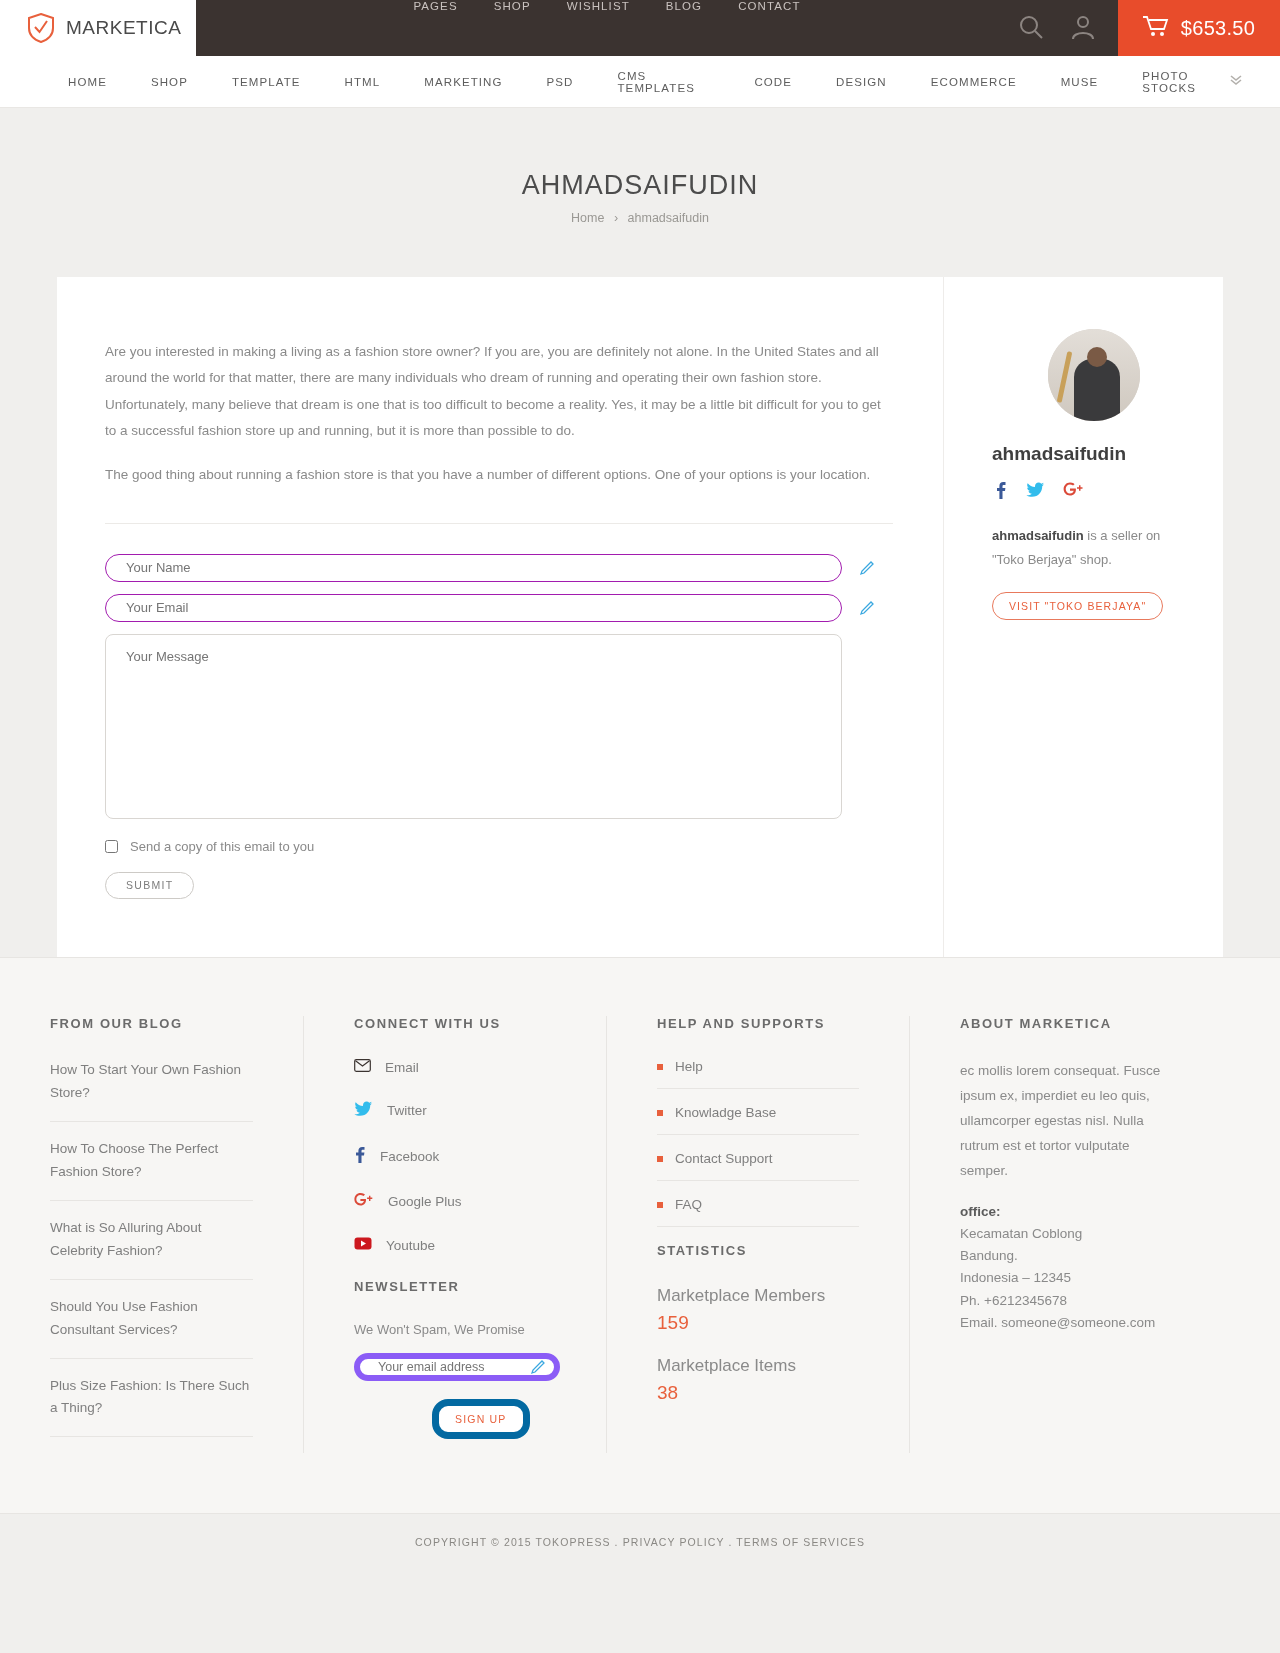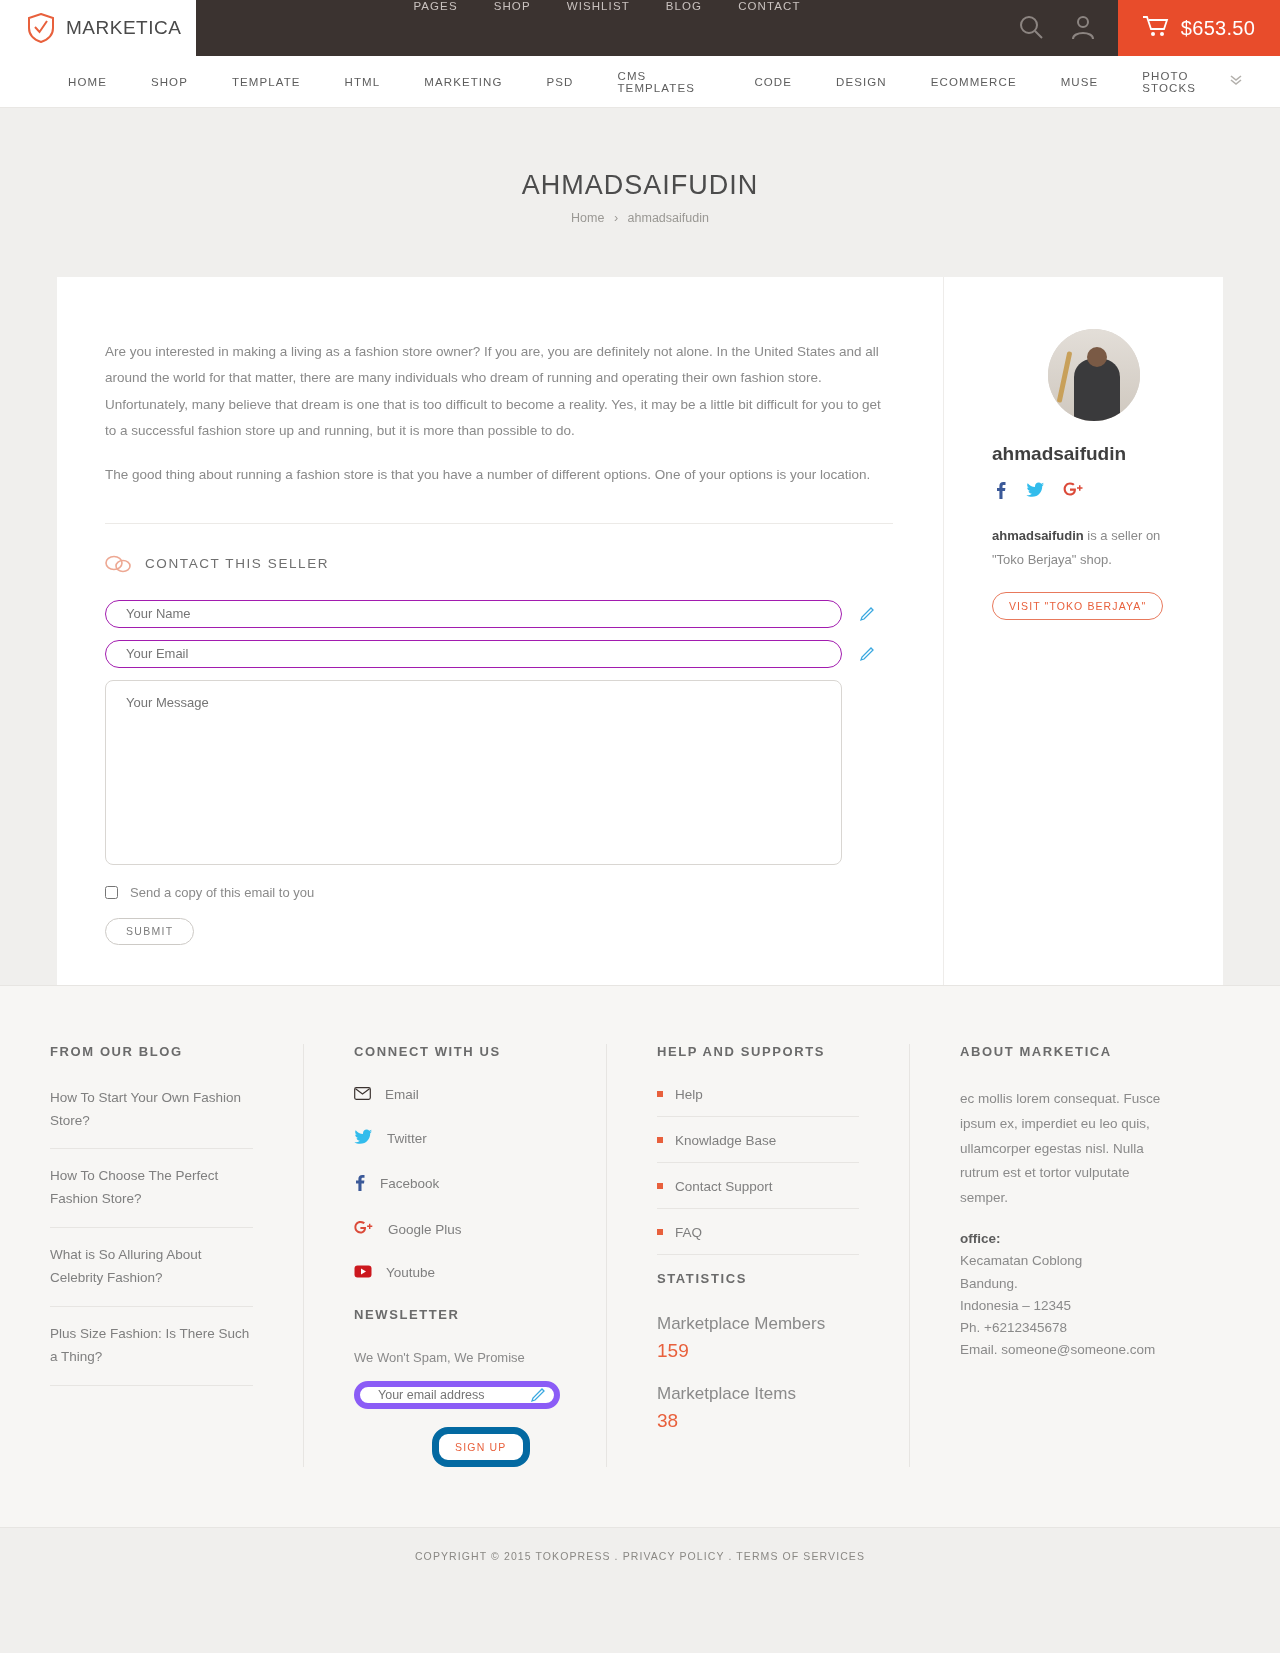--- a/index.html
+++ b/index.html
@@ -436,29 +436,20 @@
 
 <div class="card">
   <div class="card-main">
     <div class="lead">
       <p>Are you interested in making a living as a fashion store owner? If you are, you are definitely not alone. In the United States and all around the world for that matter, there are many individuals who dream of running and operating their own fashion store. Unfortunately, many believe that dream is one that is too difficult to become a reality. Yes, it may be a little bit difficult for you to get to a successful fashion store up and running, but it is more than possible to do.</p>
       <p>The good thing about running a fashion store is that you have a number of different options. One of your options is your location.</p>
     </div>
 
     <div class="divider"></div>
 
-    <div class="contact-title">
-      <span class="bubbles">
-        <svg width="26" height="20" viewBox="0 0 26 20">
-          <ellipse cx="9" cy="9" rx="8" ry="6.5" fill="none" stroke="#eda893" stroke-width="1.6"></ellipse>
-          <ellipse cx="18" cy="12" rx="7" ry="5.5" fill="none" stroke="#eda893" stroke-width="1.6"></ellipse>
-        </svg>
-      </span>
-      <span class="lbl">CONTACT THIS SELLER</span>
-    </div>
 
     <form>
       <div class="field">
         <input type="text" placeholder="Your Name" style="">
         <span class="pen">
           <svg width="16" height="16" viewBox="0 0 16 16">
             <path d="M2 14 L5 13 L14 4 L12 2 L3 11 Z" fill="none" stroke="#3aa8e0" stroke-width="1.3"></path>
           </svg>
         </span>
       </div>
@@ -517,20 +508,21 @@
 </div>
 
 <div class="footer">
 
   <div class="fcol c1">
     <h3>FROM OUR BLOG</h3>
     <div class="blog-list">
       <a>How To Start Your Own Fashion Store?</a>
       <a>How To Choose The Perfect Fashion Store?</a>
       <a>What is So Alluring About Celebrity Fashion?</a>
+      <a>Should You Use Fashion Consultant Services?</a>
       <a>Plus Size Fashion: Is There Such a Thing?</a>
     </div>
   </div>
 
   <div class="fcol c2">
     <h3>CONNECT WITH US</h3>
 
     <a class="connect-item">
       <span>
         <svg width="17" height="13" viewBox="0 0 17 13">

